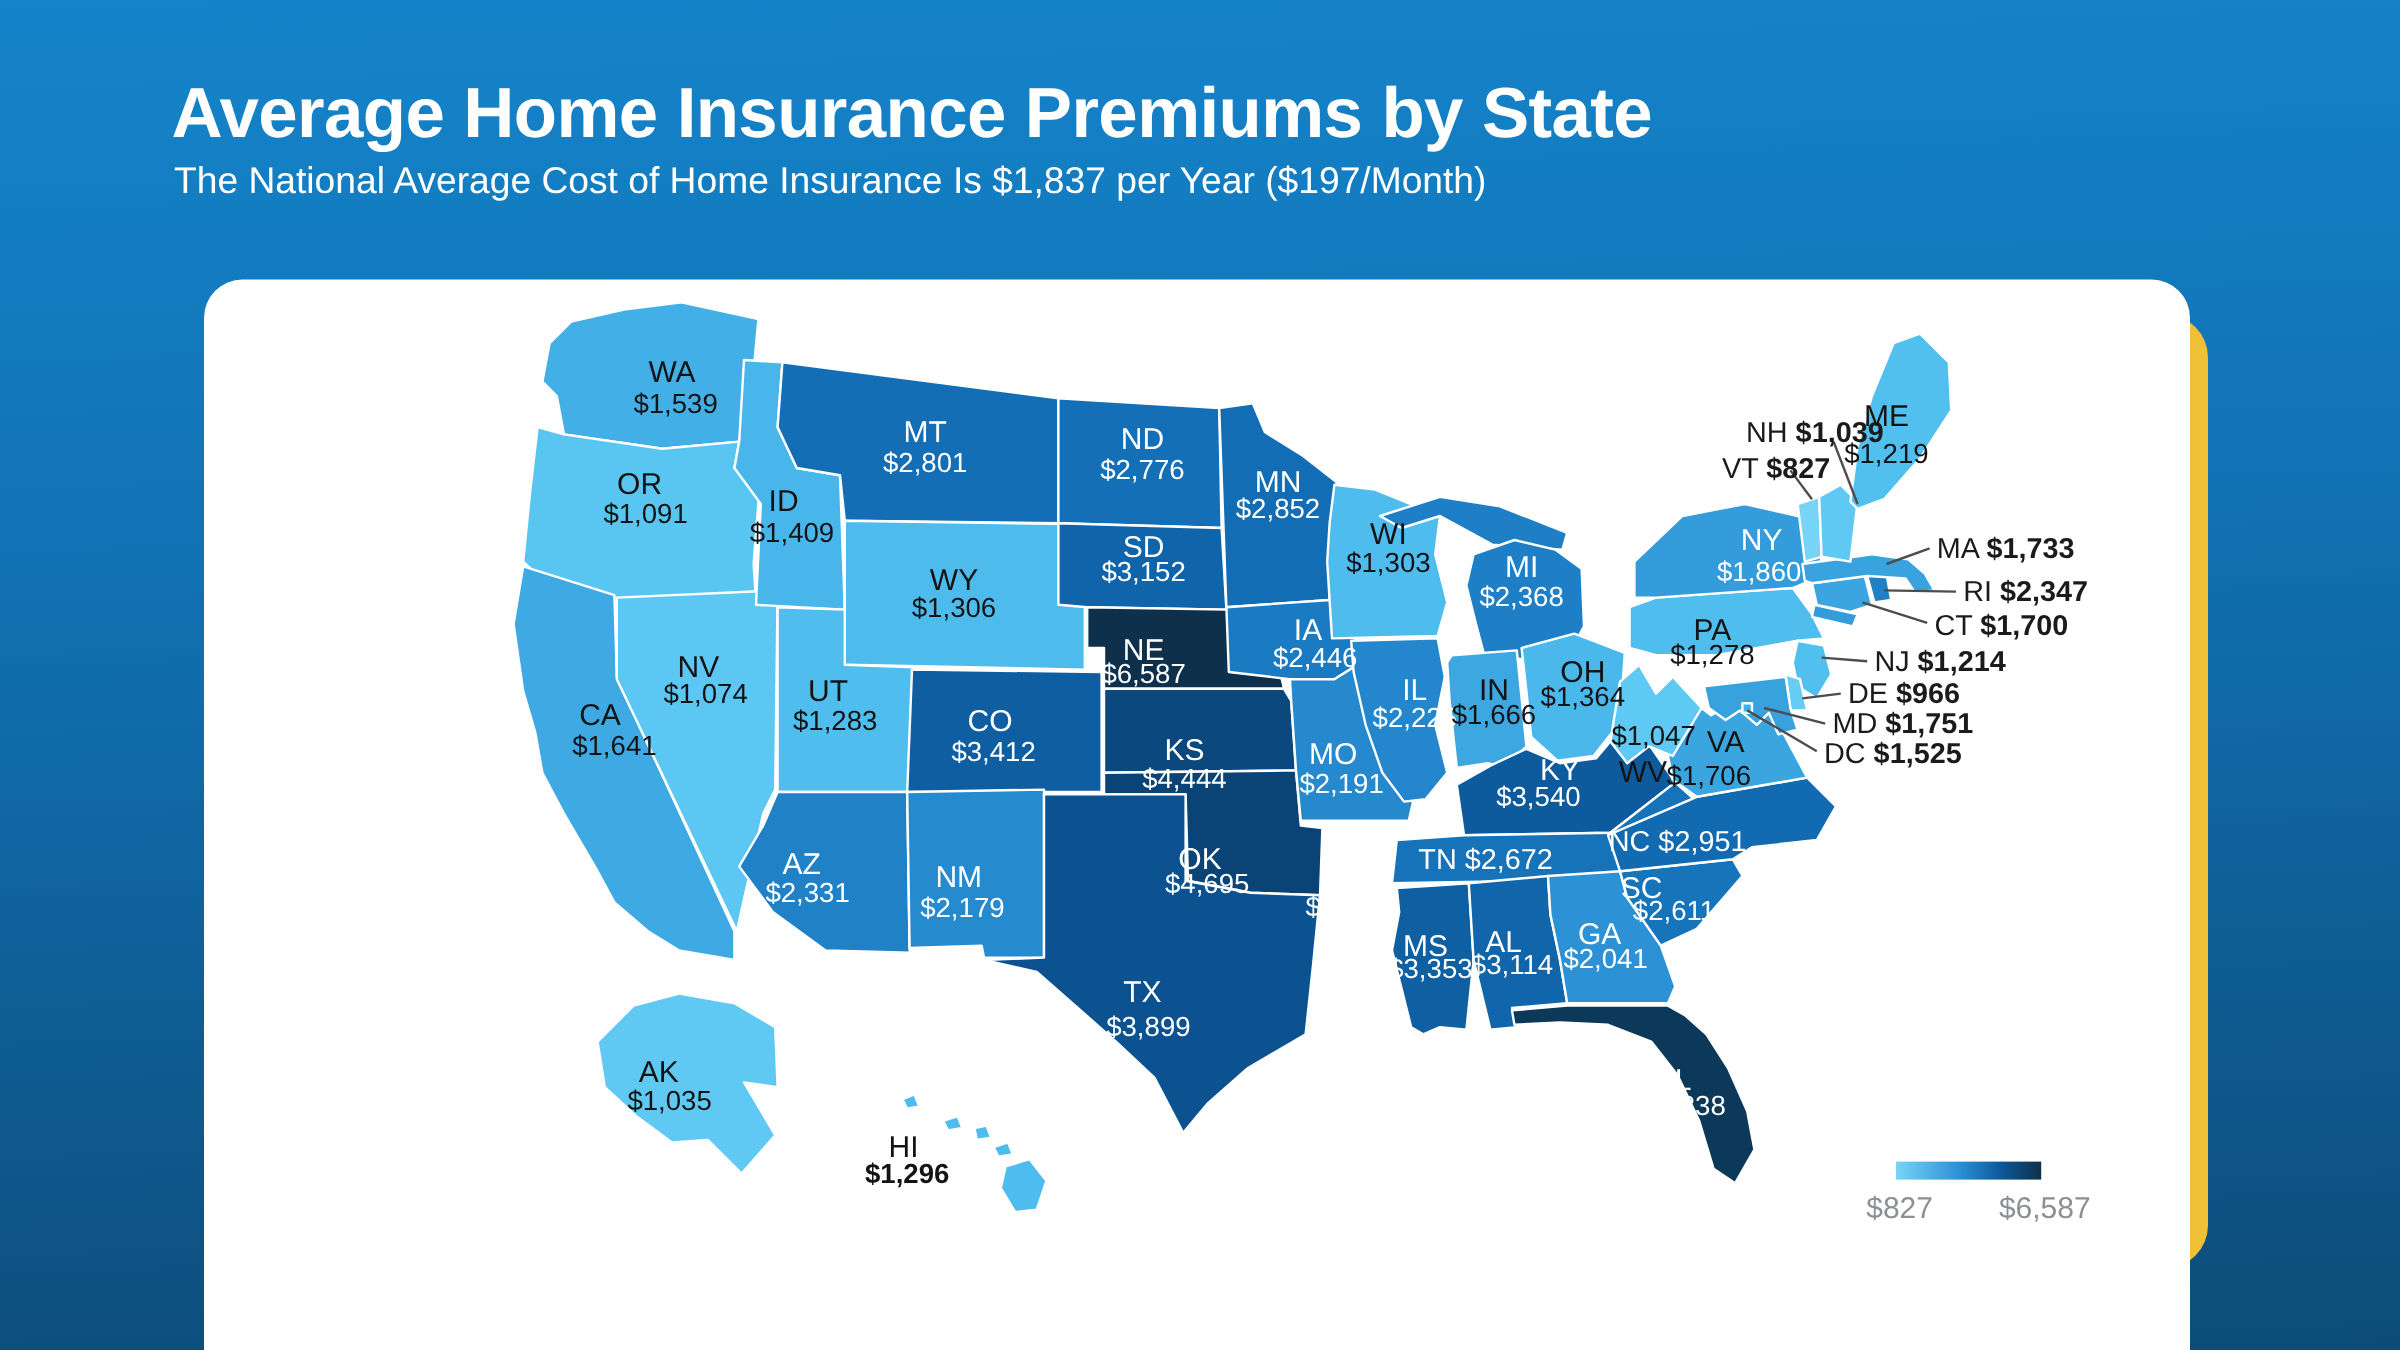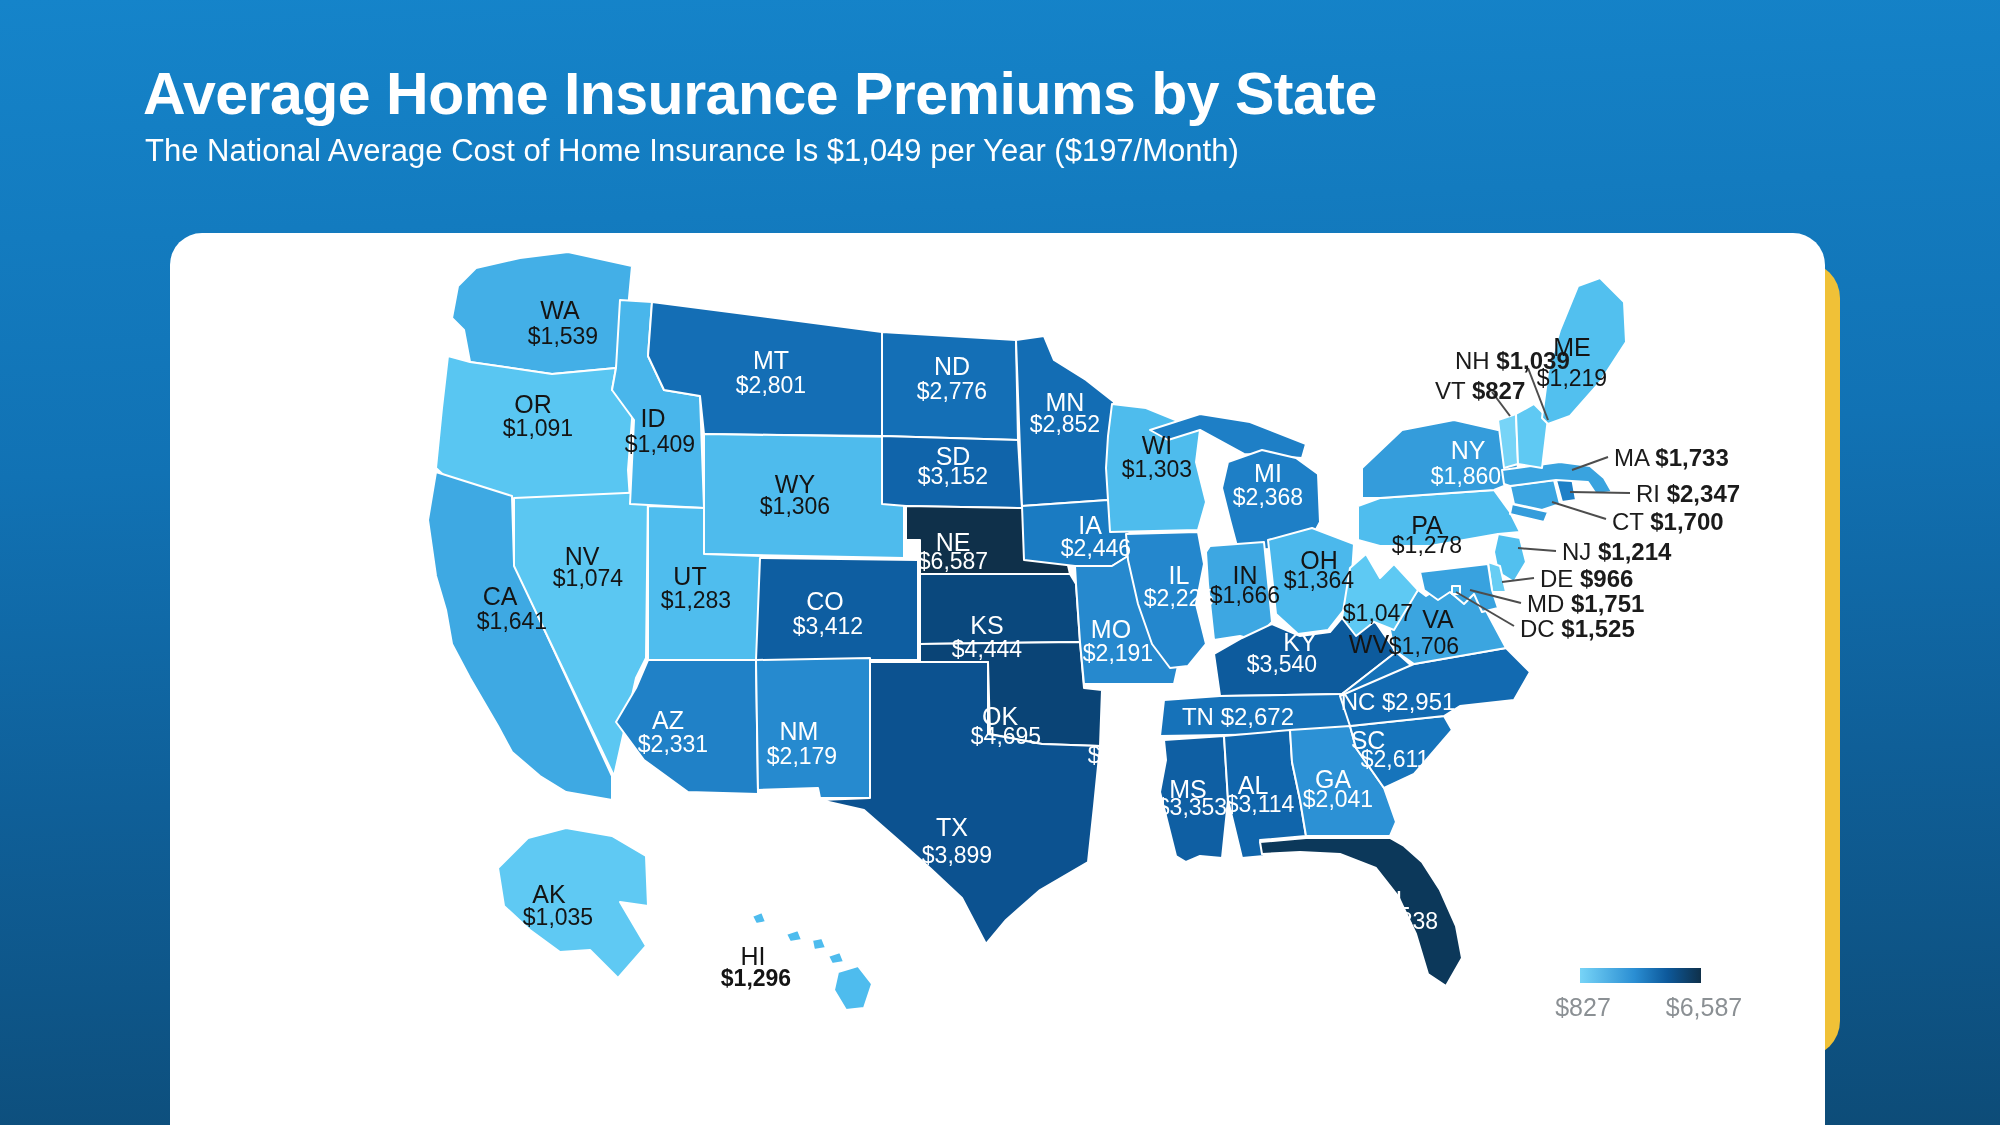--- a/index.html
+++ b/index.html
@@ -24,21 +24,21 @@
   .legend-max{left:109px;}
   .source{position:absolute;left:1540px;top:1070px;width:290px;text-align:left;
     color:#ffffff;font-size:25px;}
   text{font-family:"Liberation Sans",sans-serif;}
 </style>
 </head>
 <body>
 
 <div class="stage">
   <h1 class="title">Average Home Insurance Premiums by State</h1>
-  <p class="subtitle">The National Average Cost of Home Insurance Is $1,049 per Year ($197/Month)</p>
+  <p class="subtitle">The National Average Cost of Home Insurance Is $1,837 per Year ($197/Month)</p>
 
   <div class="shadow"></div>
   <div class="card">
     <svg id="map" width="1655" height="807" viewBox="170 233 1655 807">
         <g>
           <path d="M458,286 L476,268 L520,258 L568,252 L632,266 L626,330 L616,368 L552,374 L470,362 L464,330 L452,318 Z" fill="rgb(67,175,231)" stroke="#ffffff" stroke-width="2" stroke-linejoin="round"></path>
           <path d="M448,356 L470,362 L552,374 L616,368 L612,390 L634,394 L628,470 L630,500 L540,506 L468,498 L436,468 L442,408 Z" fill="rgb(89,198,242)" stroke="#ffffff" stroke-width="2" stroke-linejoin="round"></path>
           <path d="M436,472 L512,496 L514,564 L612,776 L612,800 L566,792 L540,776 L512,752 L498,726 L470,678 L452,644 L446,610 L436,576 L428,520 Z" fill="rgb(62,169,227)" stroke="#ffffff" stroke-width="2" stroke-linejoin="round"></path>
           <path d="M514,498 L648,492 L646,658 L636,678 L614,776 L514,566 Z" fill="rgb(91,199,242)" stroke="#ffffff" stroke-width="2" stroke-linejoin="round"></path>
           <path d="M620,300 L652,302 L648,356 L664,390 L700,396 L704,508 L630,504 L634,420 L612,390 L616,368 Z" fill="rgb(73,182,235)" stroke="#ffffff" stroke-width="2" stroke-linejoin="round"></path>

